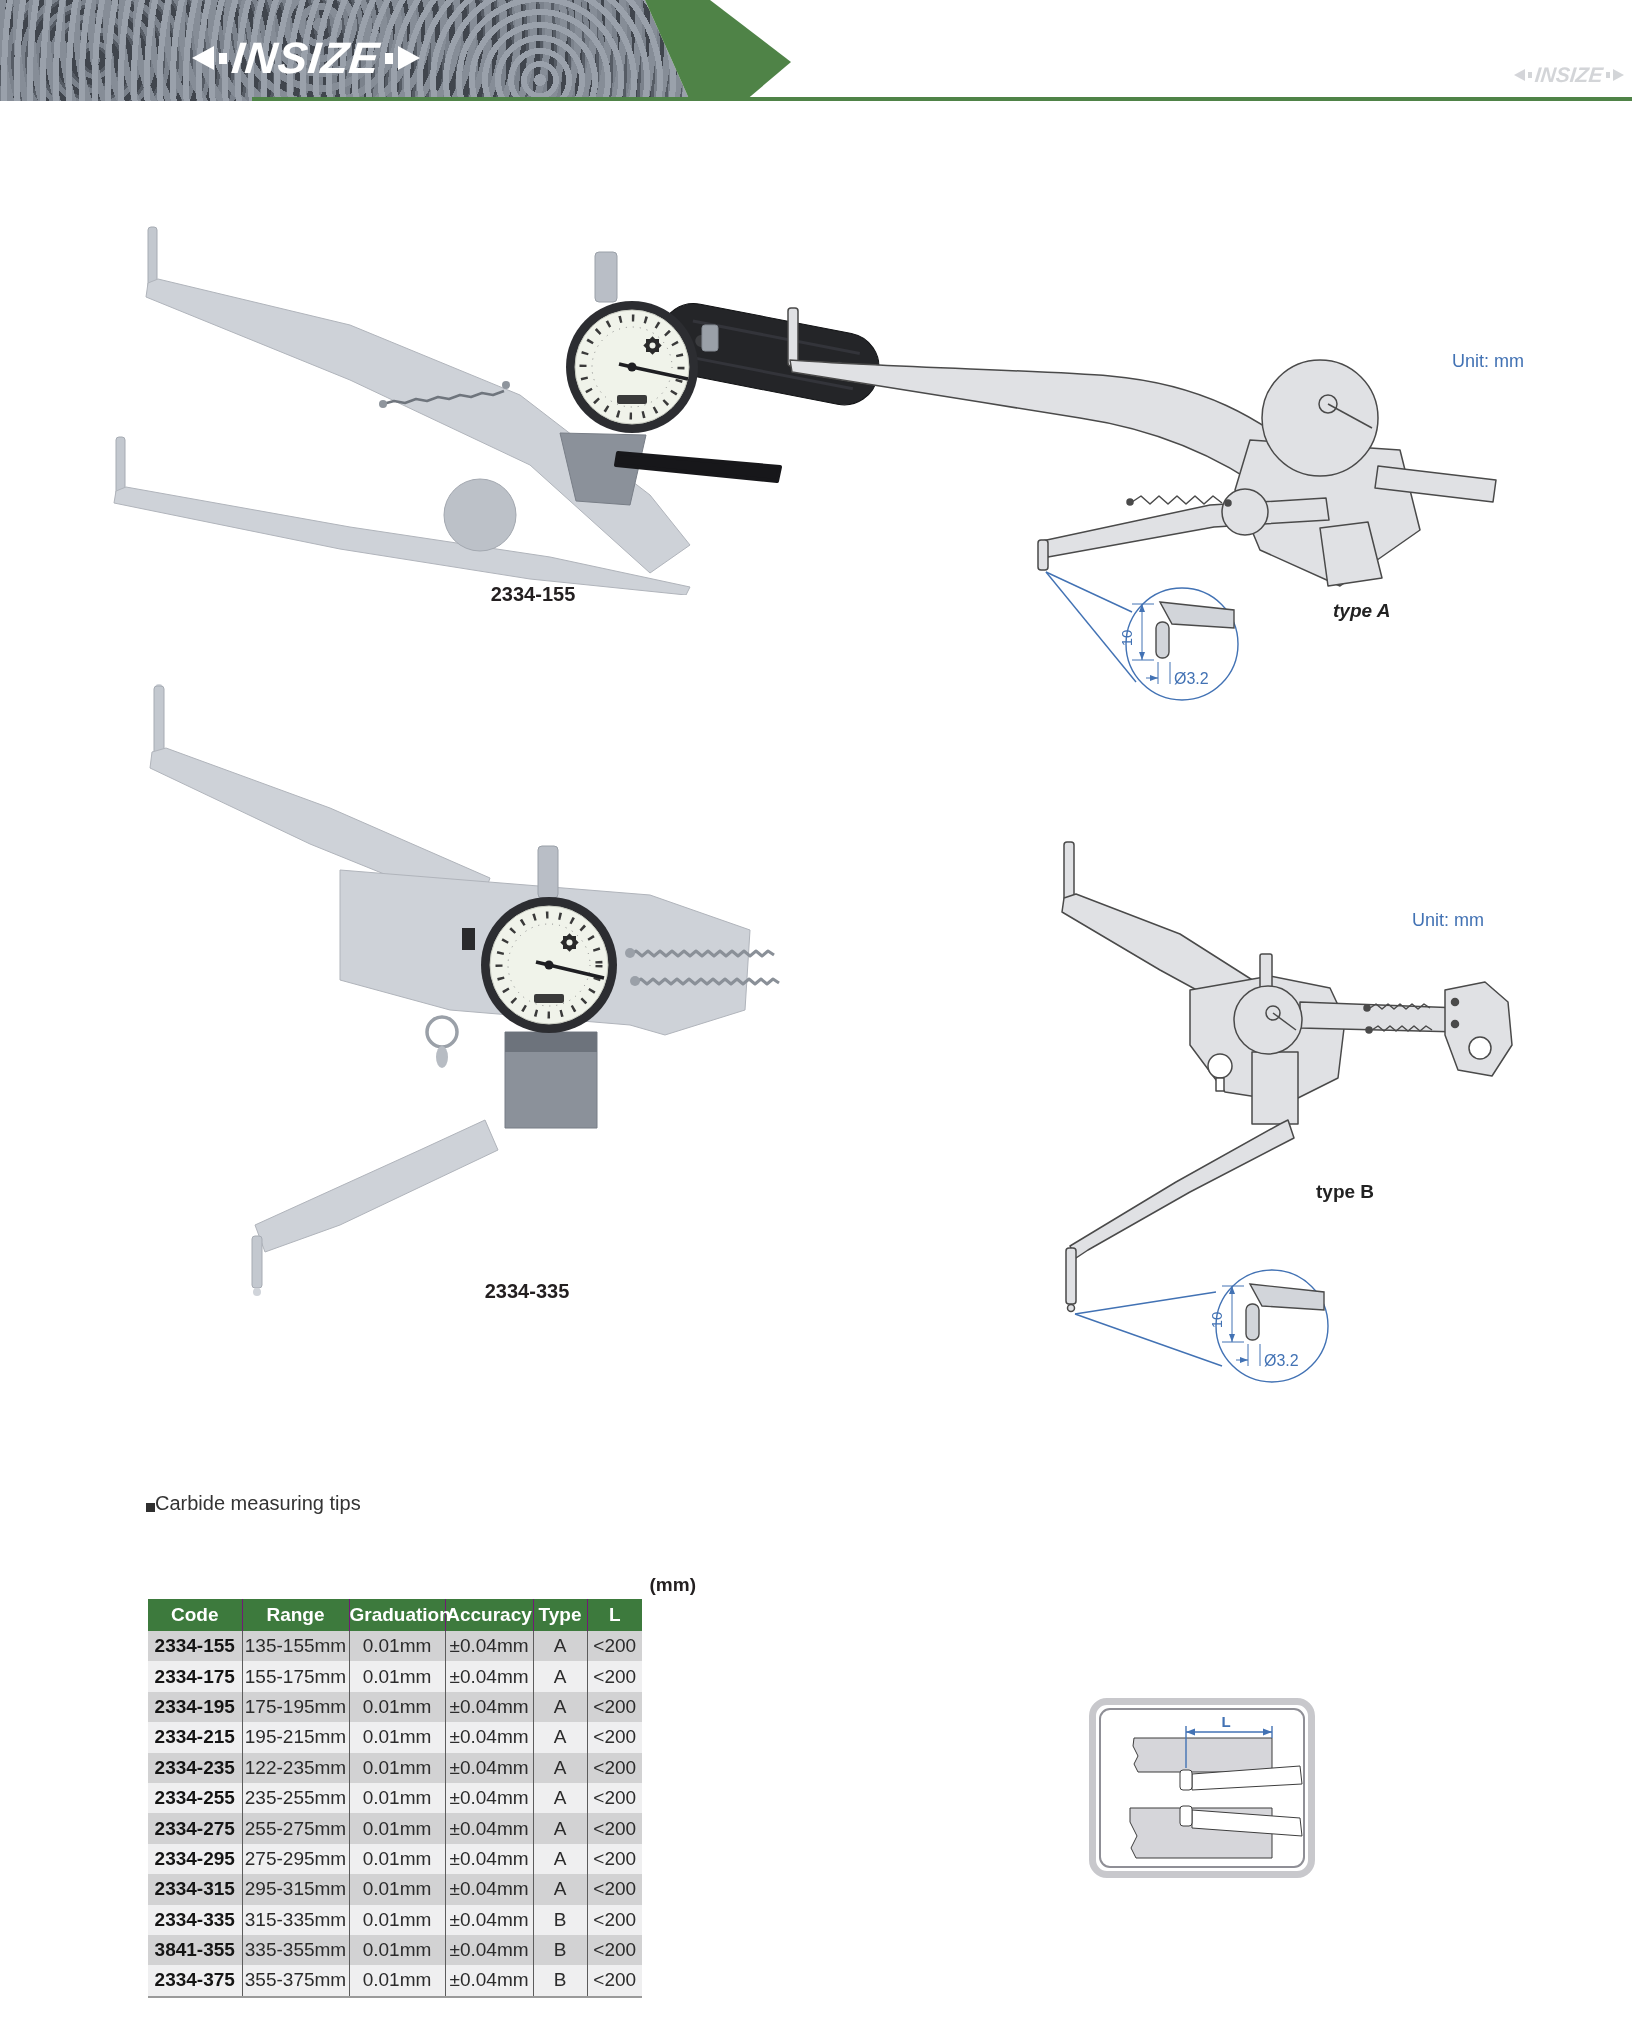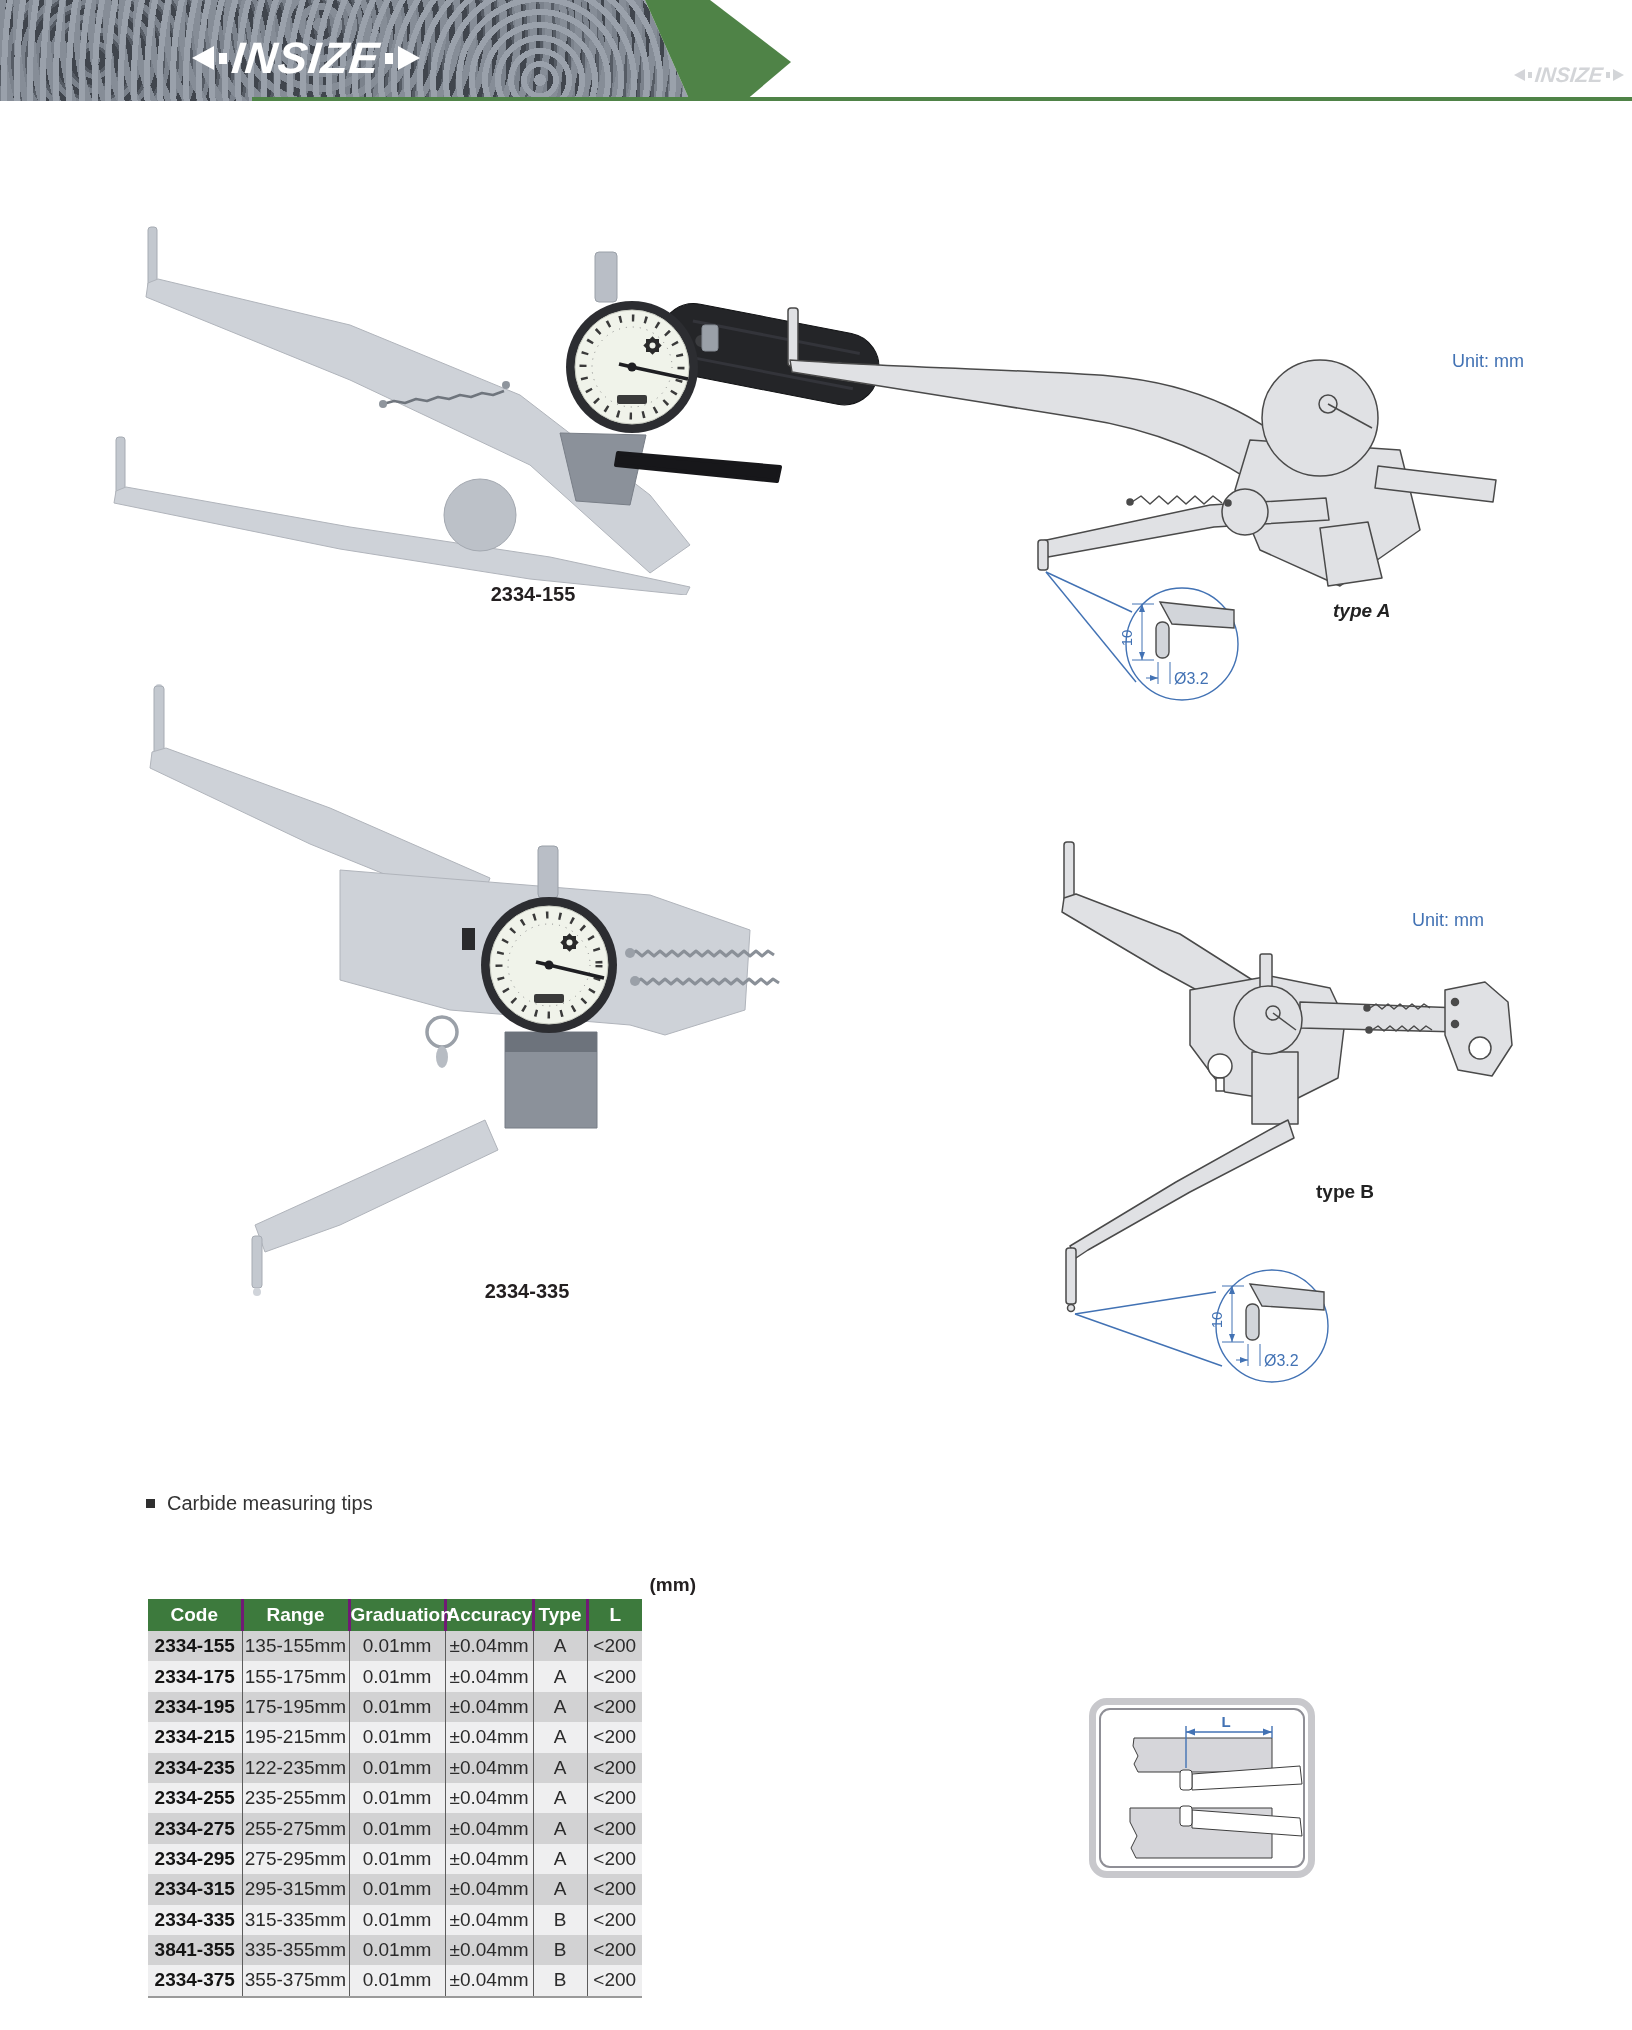--- a/index.html
+++ b/index.html
@@ -38,30 +38,30 @@
   #caption-1{left:433px;top:583px;}
   #caption-2{left:427px;top:1280px;}
   .unit-label{font-size:18px;color:#4272b4;}
   #unit-a{left:1452px;top:351px;}
   #unit-b{left:1412px;top:910px;}
   .type-label{font-size:19px;font-weight:bold;color:#222;}
   #type-a{left:1333px;top:600px;font-style:italic;}
   #type-b{left:1316px;top:1181px;}
 
   
-  #feature-row{left:146px;top:1492px;display:flex;align-items:flex-start;gap:12px;}
+  #feature-row{left:146px;top:1492px;display:flex;align-items:center;}
   #feature-bullet{width:9px;height:9px;background:#2f2f2f;margin-top:7px;}
   #feature-text{font-size:20px;color:#333;}
 
   
   #table-wrap{left:148px;top:1574px;width:548px;}
   #unit-note{font-size:19px;font-weight:bold;color:#231f20;text-align:right;height:25px;}
   #spec-table{border-collapse:collapse;table-layout:fixed;width:494px;border-bottom:2px solid #9a9a9a;}
   #spec-table th{background:#3d7a3d;color:#fff;font-size:19px;font-weight:bold;height:32px;
-    border-left:3px solid #701a75;padding:0;text-align:center;}
+    border-left:1px solid #701a75;padding:0;text-align:center;}
   #spec-table th:first-child{border-left:none;margin-left:20px;}
   #spec-table td{font-size:19px;color:#2b2b2b;text-align:center;height:30.4px;padding:0;
     border-left:1px solid #5c5c5c;}
   #spec-table td:first-child{border-left:none;font-weight:bold;color:#141414;}
   #spec-table tbody tr:nth-child(odd){background:#d2d2d3;}
   #spec-table tbody tr:nth-child(even){background:#efeff0;}
 
   
   #l-diagram{left:1089px;top:1698px;width:226px;height:180px;border:7px solid #c8c8cc;
     border-radius:18px;background:#fff;box-sizing:border-box;}

